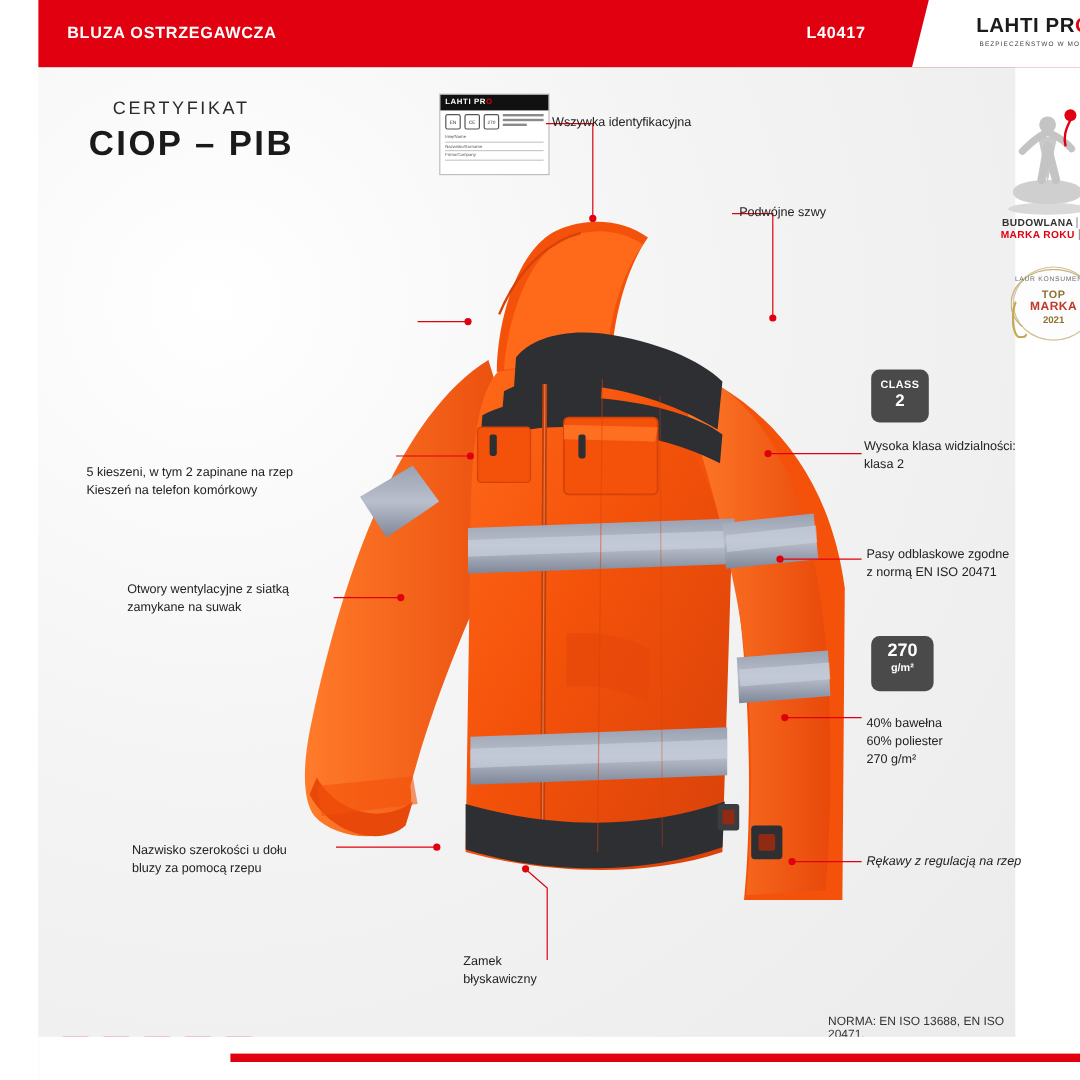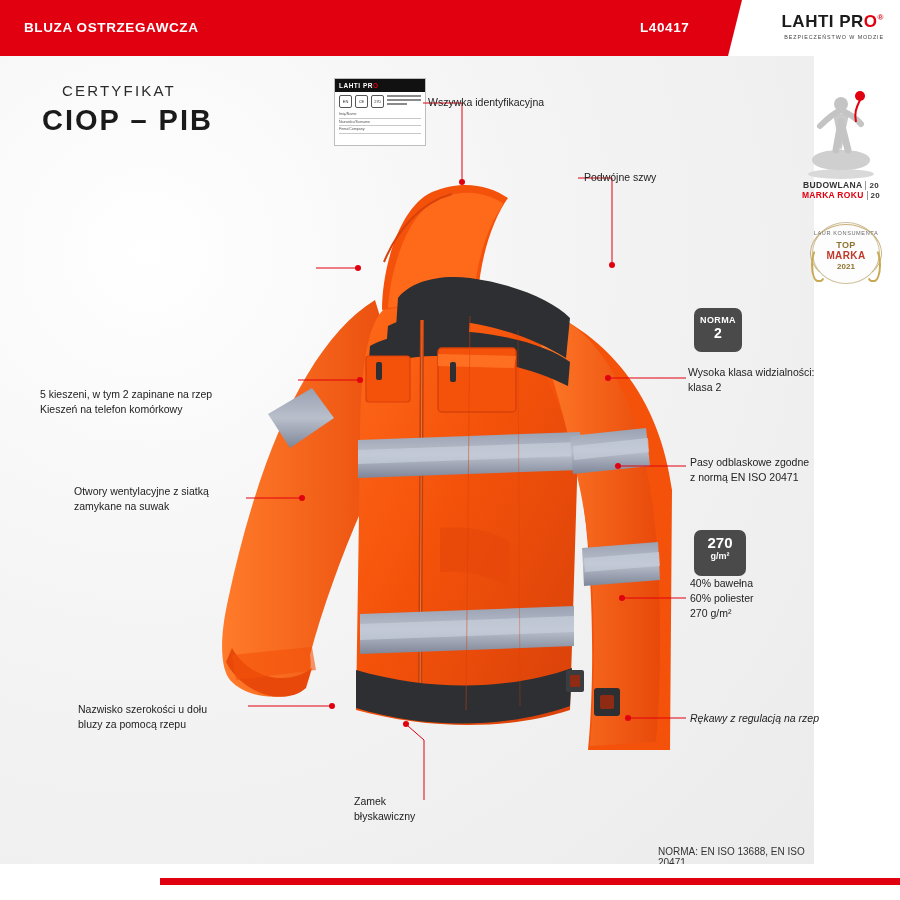--- a/index.html
+++ b/index.html
@@ -9,20 +9,21 @@
     background: #ffffff;
     position: relative;
     overflow: hidden;
   }
   #page {
     position: relative;
     width: 814px; height: 900px;
     background: #f2f2f2;
     background-image:
       radial-gradient(circle at 18% 28%, #ffffff 0%, #f4f4f4 42%, #ebebeb 100%);
+    margin-left: 32px;
   }
 
   
   .header {
     position: absolute; left: 0; top: 0; width: 900px; height: 56px;
     background: #e1000f;
   }
   .header .hdr-title {
     position: absolute; left: 24px; top: 20px;
     color: #fff; font-size: 13.5px; font-weight: bold; letter-spacing: 0.6px;
@@ -238,21 +239,21 @@
       </div>
     </div>
     <div class="tag-rows">
       <div class="row">Imię/Name</div>
       <div class="row">Nazwisko/Surname</div>
       <div class="row">Firma/Company</div>
     </div>
   </div>
 
   <div class="badge-class">
-    <div class="b1">NORMA</div>
+    <div class="b1">CLASS</div>
     <div class="b2">2</div>
   </div>
   <div class="badge-weight">
     <div class="b1">270</div>
     <div class="b2">g/m²</div>
   </div>
 
   <svg class="jacket" viewBox="0 0 540 600">
     <defs>
       <linearGradient id="org" x1="0" y1="0" x2="1" y2="1">
@@ -363,21 +364,21 @@
   <div class="callout" style="left:428px; top:95px;">Wszywka identyfikacyjna</div>
   <div class="callout" style="left:584px; top:170px;">Podwójne szwy</div>
   <div class="callout" style="left:688px; top:365px; width:170px; white-space:pre-line;">Wysoka klasa widzialności:
 klasa 2</div>
   <div class="callout" style="left:40px; top:387px; width:270px; white-space:pre-line;">5 kieszeni, w tym 2 zapinane na rzep
 Kieszeń na telefon komórkowy</div>
   <div class="callout" style="left:690px; top:455px; width:180px; white-space:pre-line;">Pasy odblaskowe zgodne
 z normą EN ISO 20471</div>
   <div class="callout" style="left:74px; top:484px; width:220px; white-space:pre-line;">Otwory wentylacyjne z siatką
 zamykane na suwak</div>
-  <div class="callout" style="left:690px; top:576px; width:160px; white-space:pre-line;">40% bawełna
+  <div class="callout" style="left:690px; top:596px; width:160px; white-space:pre-line;">40% bawełna
 60% poliester
 270 g/m²</div>
   <div class="callout" style="left:78px; top:702px; width:220px; white-space:pre-line;">Nazwisko szerokości u dołu
 bluzy za pomocą rzepu</div>
   <div class="callout" style="left:690px; top:711px; width:200px;font-style:italic;">Rękawy z regulacją na rzep</div>
   <div class="callout" style="left:354px; top:794px; width:130px; white-space:pre-line;">Zamek
 błyskawiczny</div>
 
   <div class="norm">NORMA: EN ISO 13688, EN ISO 20471.</div>
   <div class="foot-icons">

